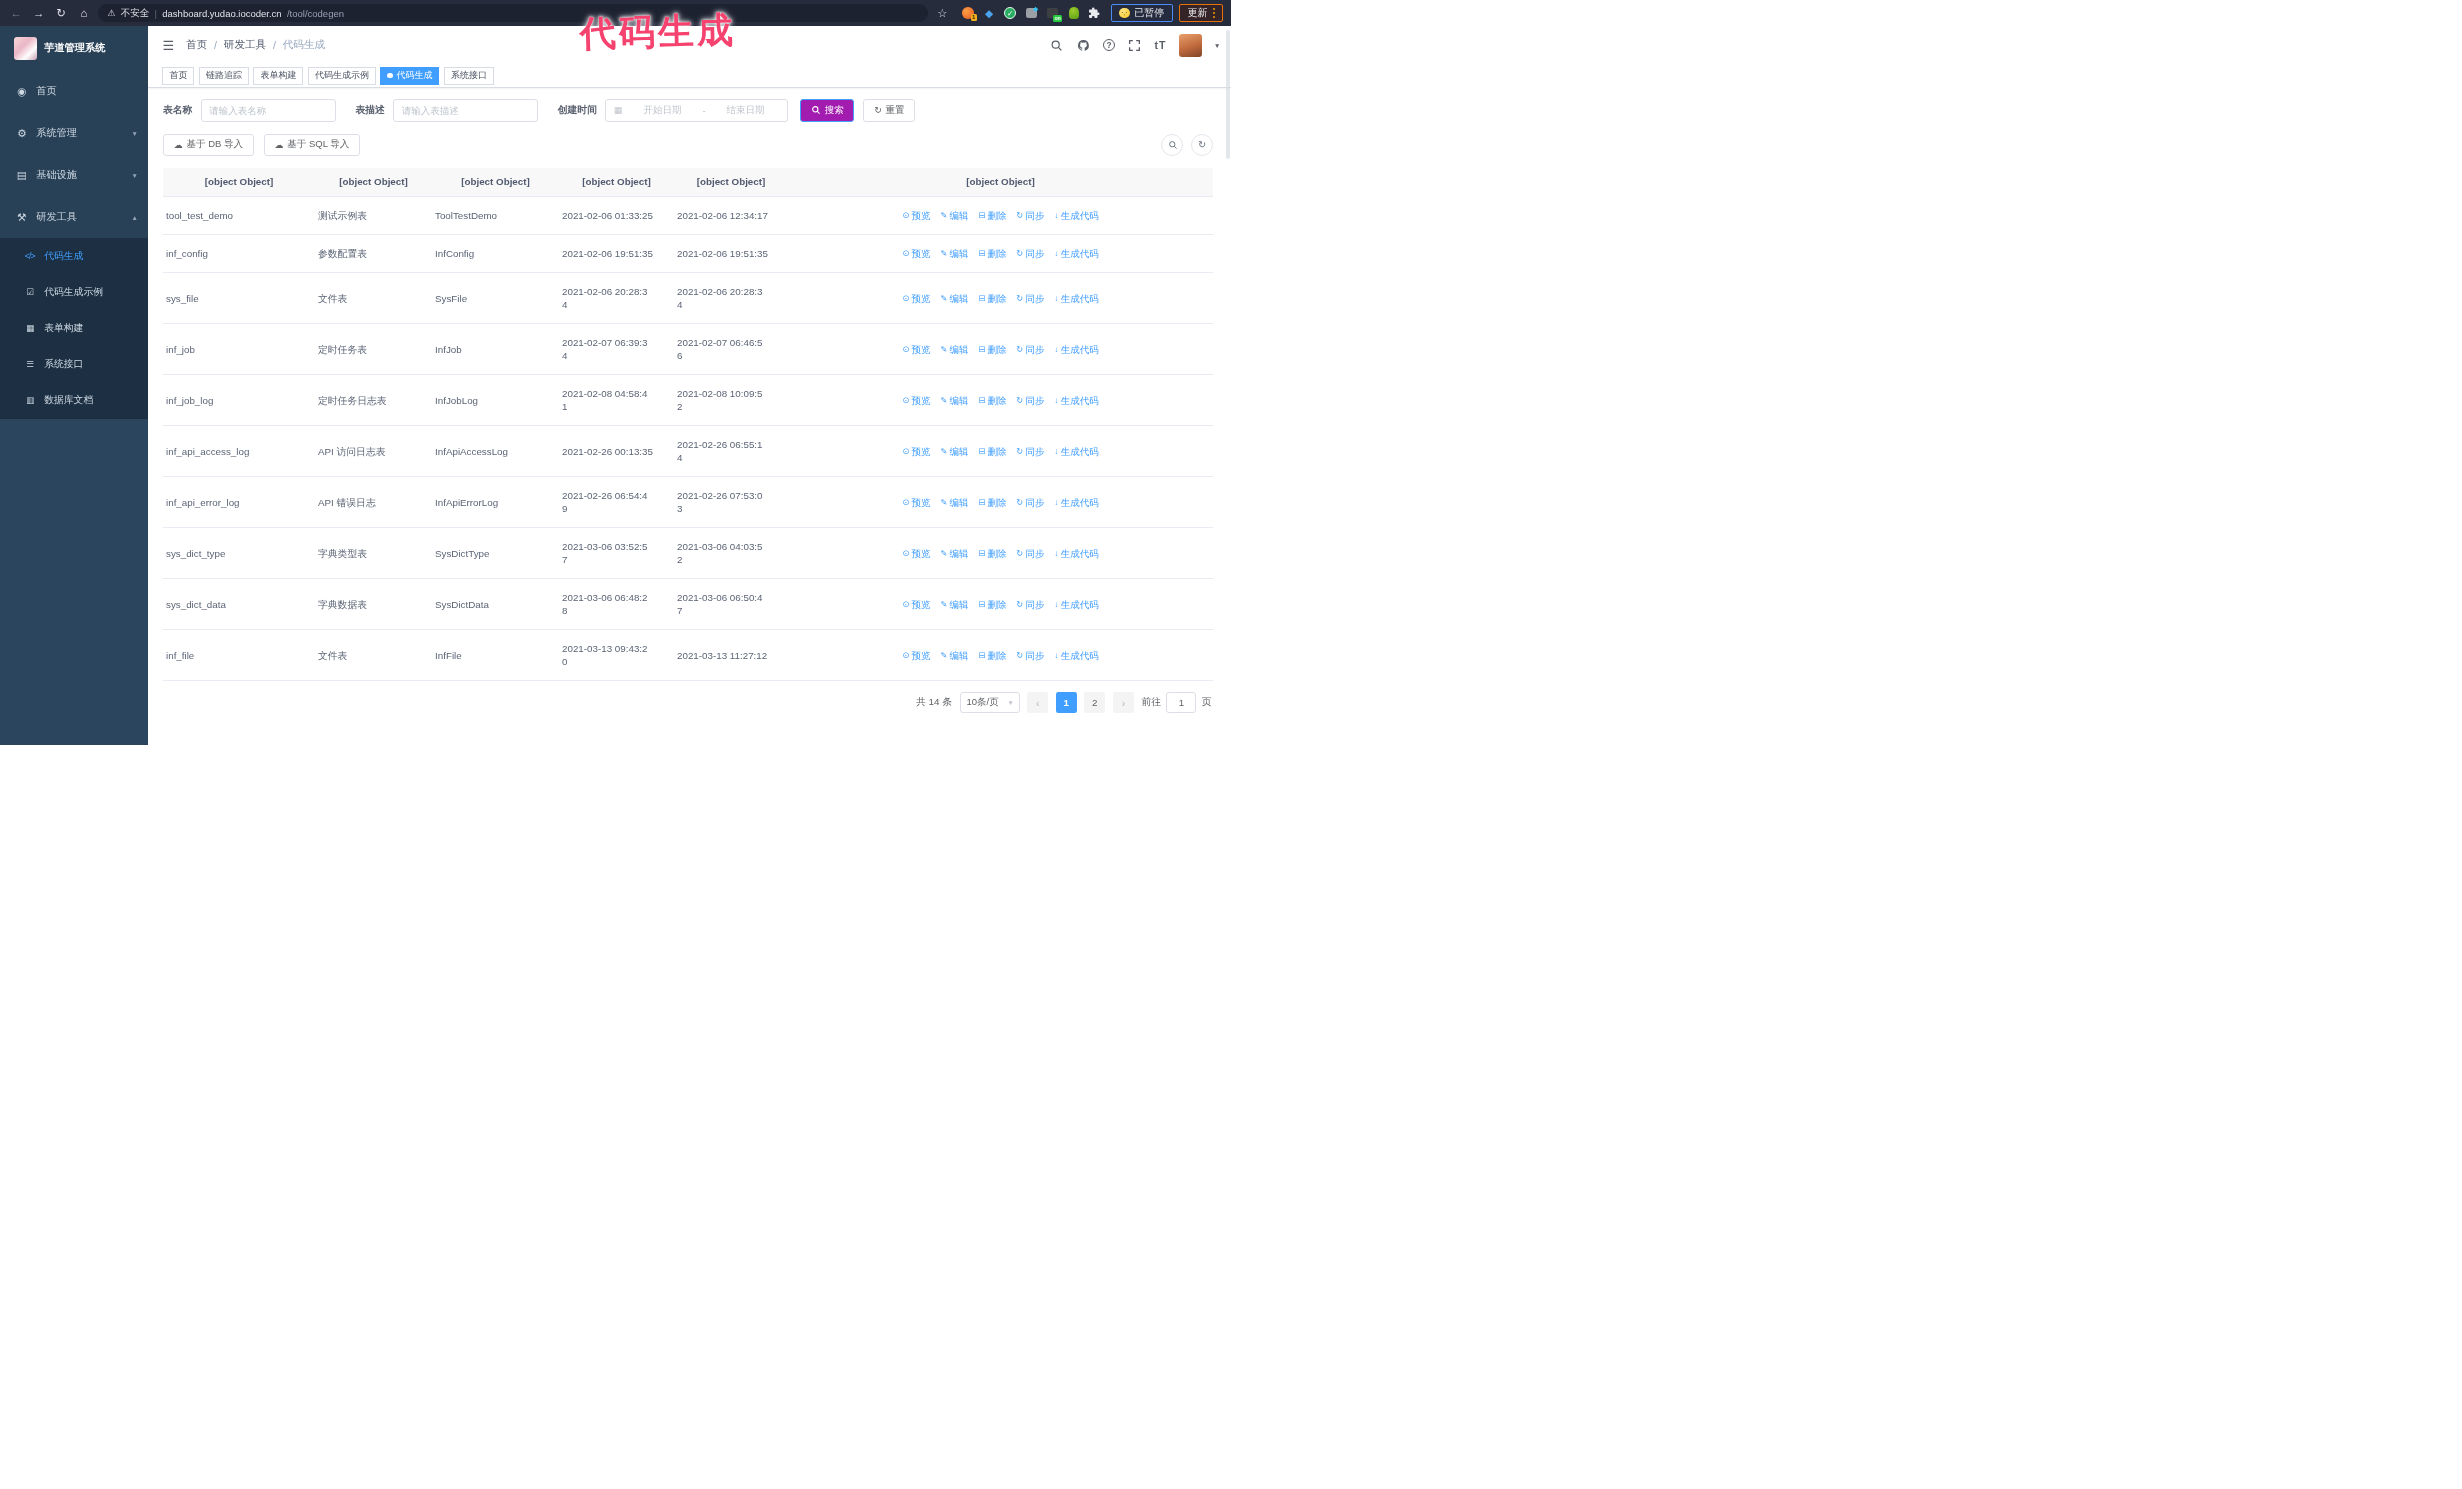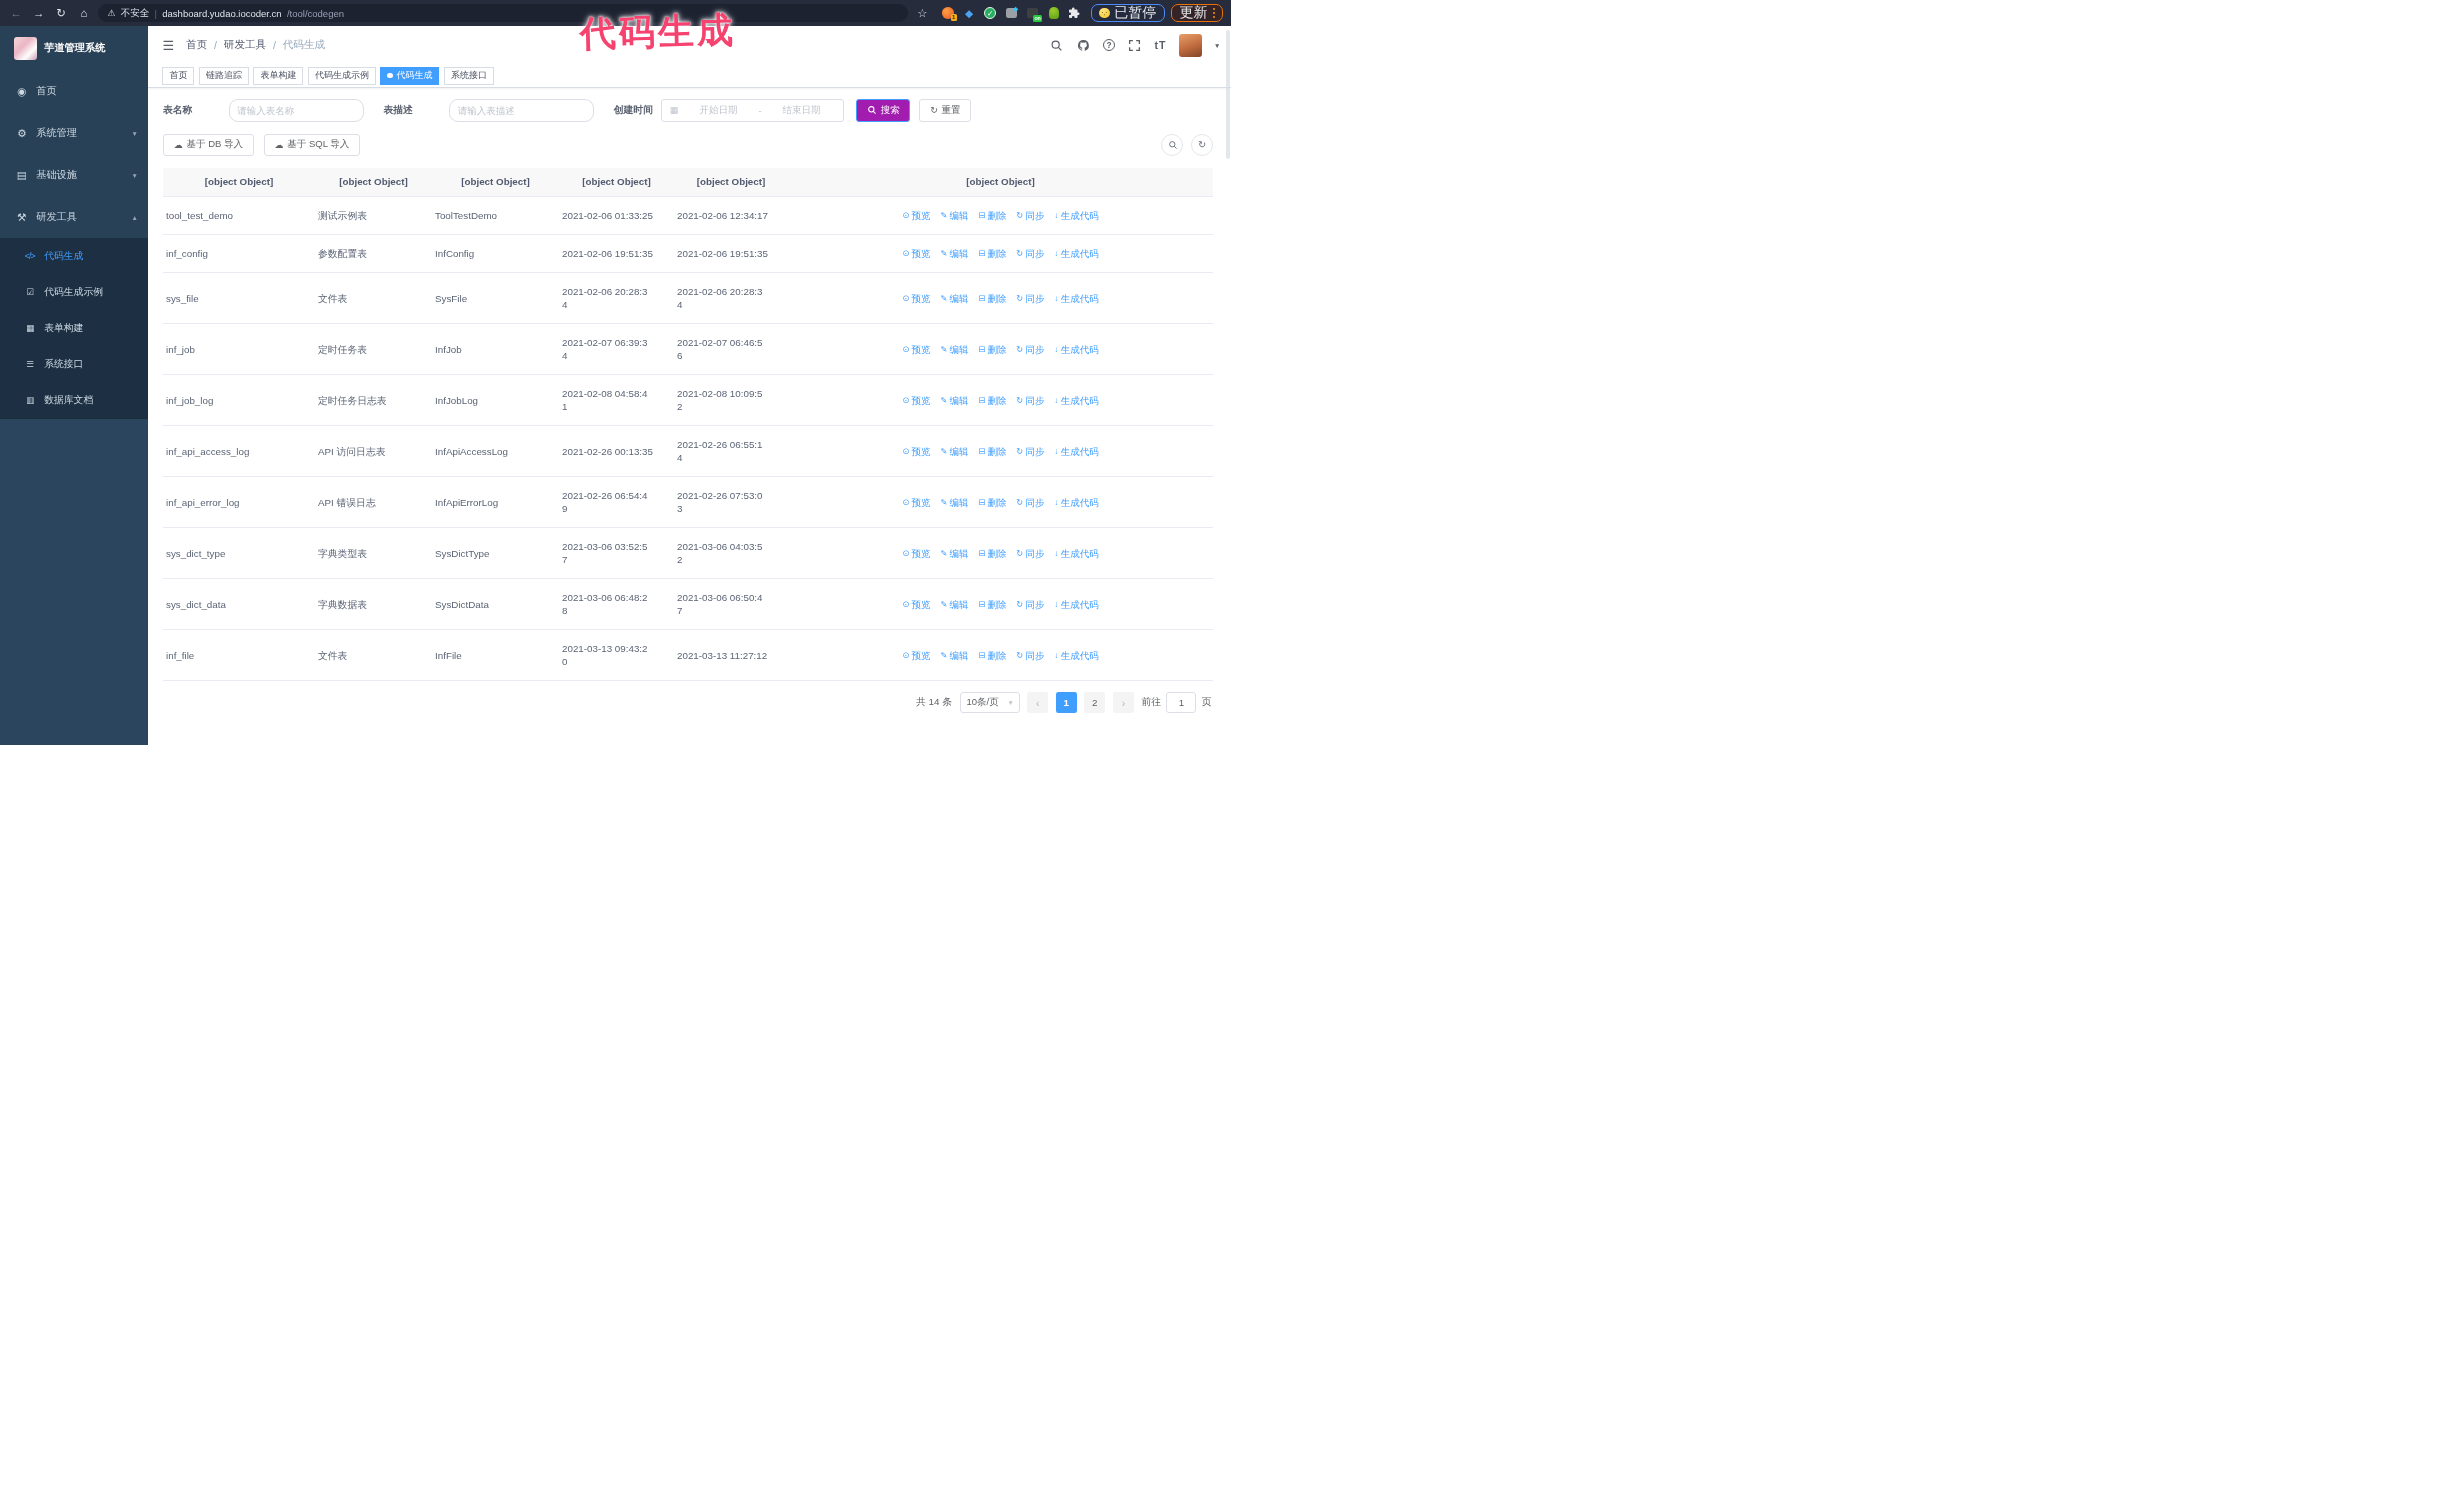--- a/index.html
+++ b/index.html
@@ -25,22 +25,22 @@
   .ext-gem { color:#4aa3f0; font-size:10.6px; }
   .ext-greencheck { width:12px; height:12px; border-radius:50%; background:#27ae60; color:#fff; font-size:7.6px;
                     display:flex; align-items:center; justify-content:center; border:1.5px solid #e8f6ee; }
   .ext-gray { width:10.6px; height:10.6px; border-radius:2.3px; background:#9aa0a6; position:relative; }
   .ext-gray i { position:absolute; right:-1.5px; top:-2.3px; color:#35c3f0; font-style:normal; font-size:6.8px; }
   .ext-darkon { width:11.4px; height:9.8px; border-radius:1.5px; background:#3c4043; position:relative; }
   .ext .badgeon { position:absolute; right:-3px; bottom:-2.3px; background:#27c93f; color:#fff; font-size:5.3px;
                   line-height:6.8px; padding:0 1.5px; border-radius:1.5px; font-weight:bold; }
   .ext-greenkey { width:9.8px; height:11.4px; border-radius:45% 45% 30% 30%; background:radial-gradient(circle at 40% 30%, #9ccc2e, #5a9e12); }
   .ext-puzzle { width:12px; height:12px; color:#e8eaed; }
-  .pill { height:18px; border-radius:7px; display:flex; align-items:center; gap:4.5px; padding:0 7.6px;
-          font-size:14px; color:#e8eaed; flex:0 0 auto; }
+  .pill { height:18px; border-radius:2px; display:flex; align-items:center; gap:4.5px; padding:0 7.6px;
+          font-size:10px; color:#e8eaed; flex:0 0 auto; }
   .pill.paused { border:1.5px solid #4d8bf8; background:#252b3e; }
   .emoji-face { width:10.6px; height:10.6px; border-radius:50%; background:radial-gradient(circle at 35% 30%, #ffe685, #f7c61e); position:relative; }
   .emoji-face:after { content:""; position:absolute; left:2.3px; top:3.8px; width:1.5px; height:1.5px; background:#6b4e00;
                       border-radius:50%; box-shadow:3.8px 0 0 #6b4e00, 1.9px 2.3px 0 #6b4e00; }
   .pill.update { border:1.5px solid #e8710a; background:#342327; gap:5px; }
   .kebab { display:flex; flex-direction:column; gap:1.5px; }
   .kebab i { width:2.3px; height:2.3px; border-radius:50%; background:#f29900; }
 
   
   .annotation { position:absolute; left:580px; top:7.6px; z-index:50; font-size:36px; font-weight:bold;
@@ -86,22 +86,22 @@
   .tag { height:18px; display:flex; align-items:center; gap:3.8px; padding:0 6px; border:0.8px solid #d8dce5;
          background:#fff; color:#495060; font-size:9px; cursor:pointer; white-space:nowrap; }
   .tag .tab-dot { width:5.3px; height:5.3px; border-radius:50%; background:#fff; display:none; }
   .tag.is-active { background:#409eff; border-color:#409eff; color:#fff; }
   .tag.is-active .tab-dot { display:inline-block; }
 
   .content { flex:1; padding:10.6px 18px 0 15px; position:relative; }
 
   .filter-row { display:flex; align-items:center; }
   .f-label { font-size:9.8px; color:#5b6270; font-weight:bold; margin-right:8.3px; white-space:nowrap; }
-  .f-input { height:23px; border:0.8px solid #dcdfe6; border-radius:9px; padding:0 7.6px; font-size:9.5px; color:#606266;
-             font-family:inherit;margin-left:28px; }
+  .f-input { height:23px; border:0.8px solid #dcdfe6; border-radius:3px; padding:0 7.6px; font-size:9.5px; color:#606266;
+             font-family:inherit; }
   .f-input::placeholder { color:#bfc4cc; }
   .gap26 { width:19.7px; flex:0 0 auto; }
   .daterange { height:23px; width:183px; border:0.8px solid #dcdfe6; border-radius:3px; display:flex; align-items:center;
                padding:0 7.6px; gap:6px; color:#bfc4cc; font-size:9.5px; }
   .daterange .cal { color:#c0c4cc; font-size:9px; }
   .daterange .ph { flex:1; text-align:center; white-space:nowrap; }
   .daterange .rsep { color:#bfc4cc; }
   .btn { height:23px; border-radius:3px; border:0.8px solid #dcdfe6; background:#fff; color:#606266; font-size:9.5px;
          display:inline-flex; align-items:center; gap:3.8px; padding:0 9.8px; cursor:pointer; font-family:inherit; white-space:nowrap; }
   .btn.primary { background:#a21caf; border-color:#409eff; color:#fff; }

